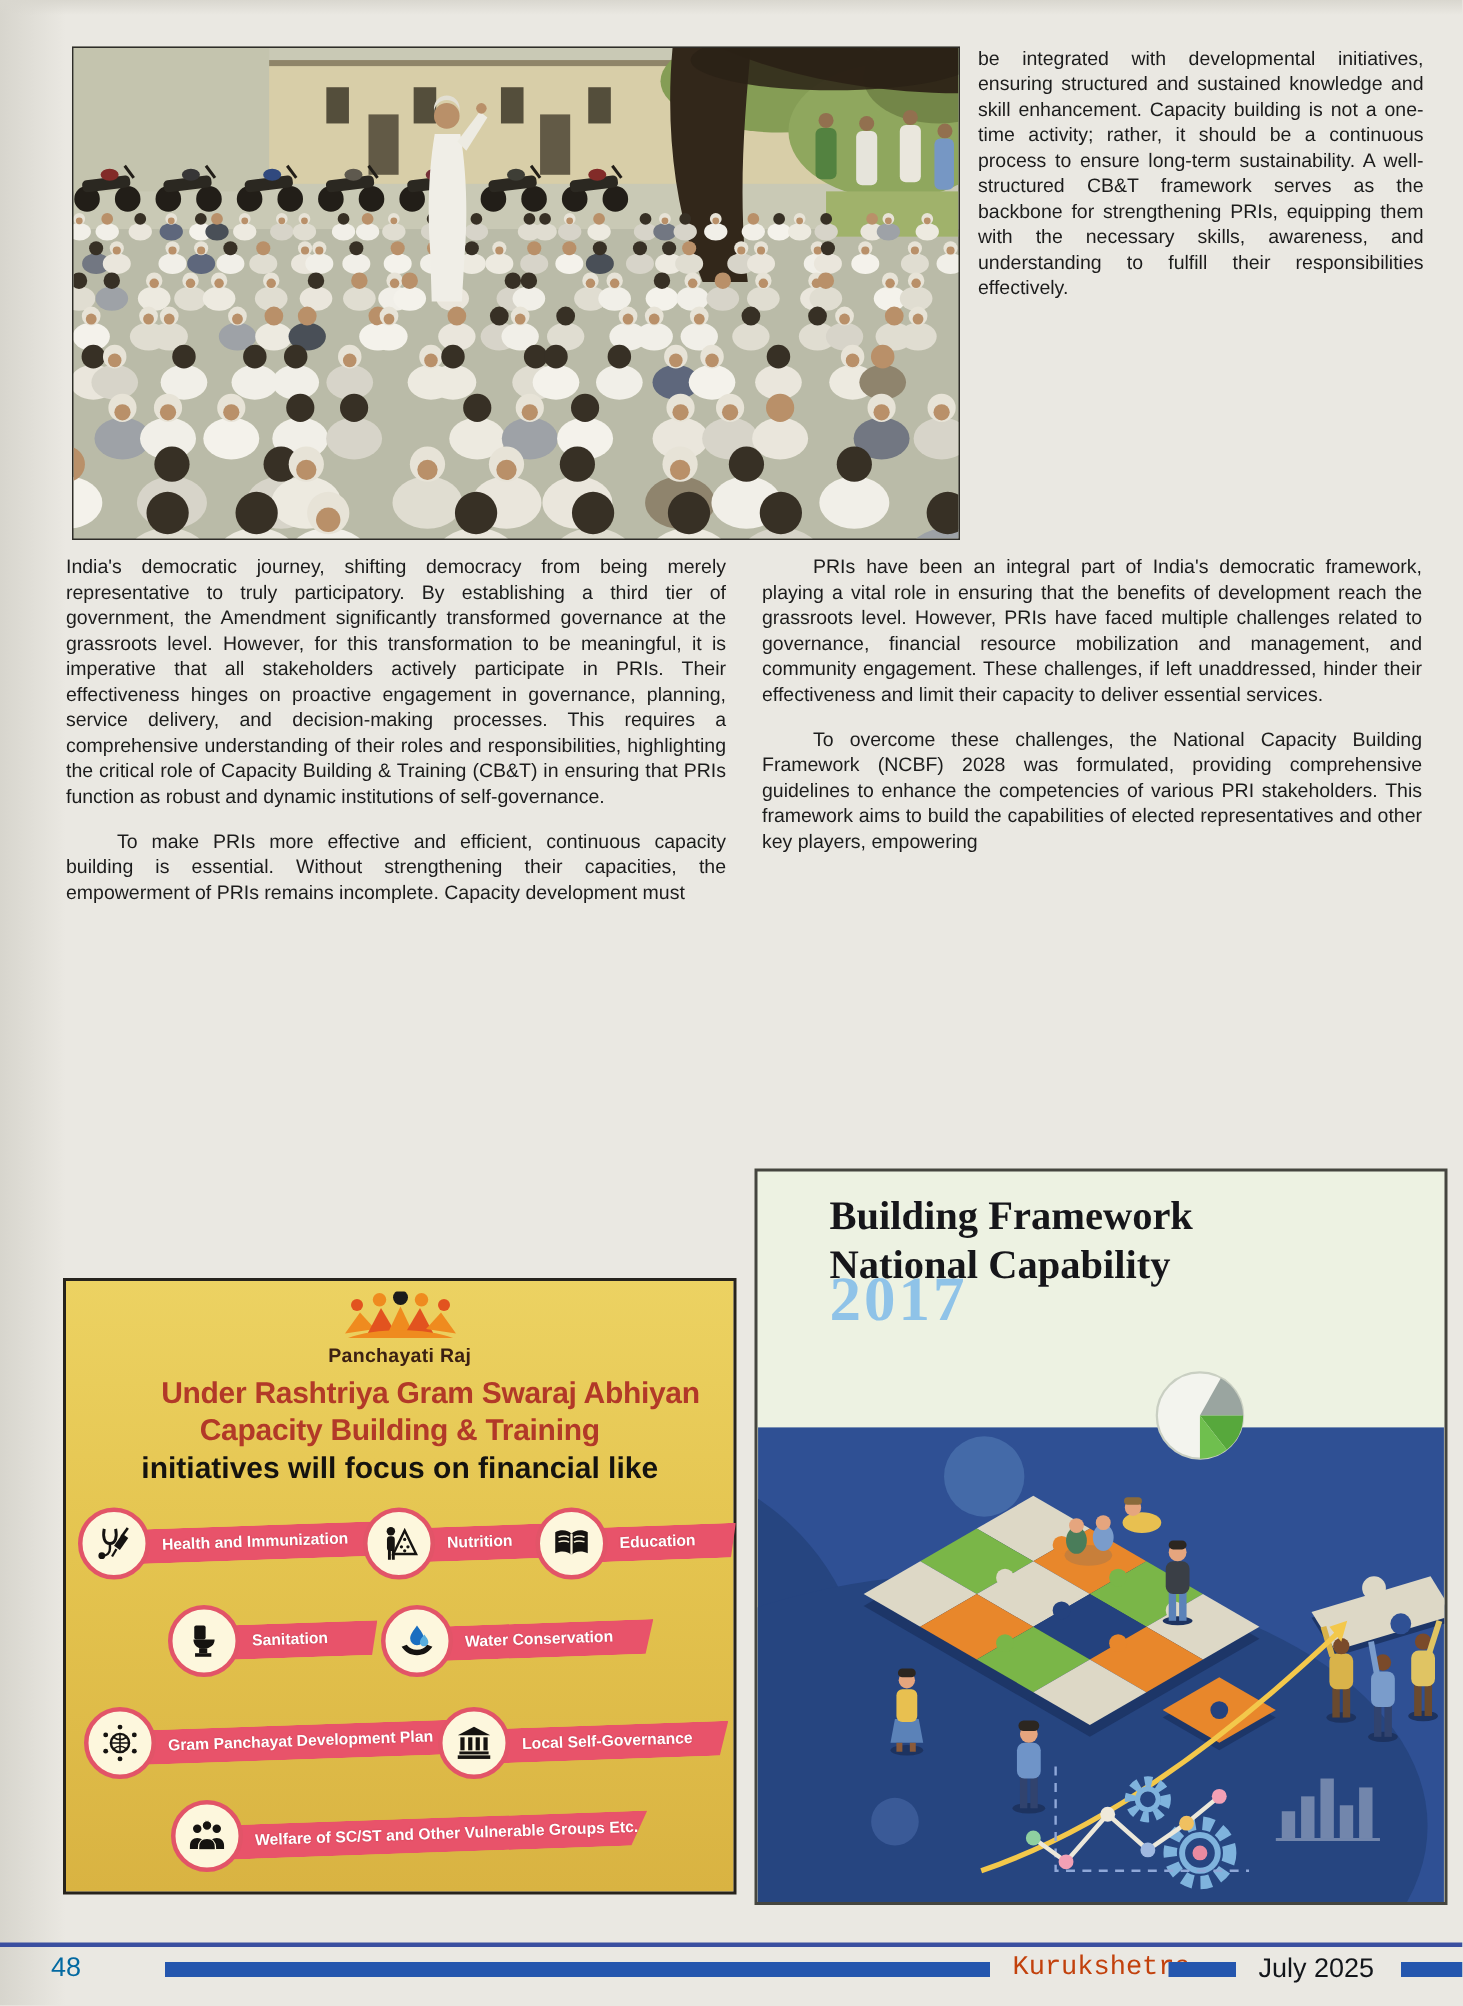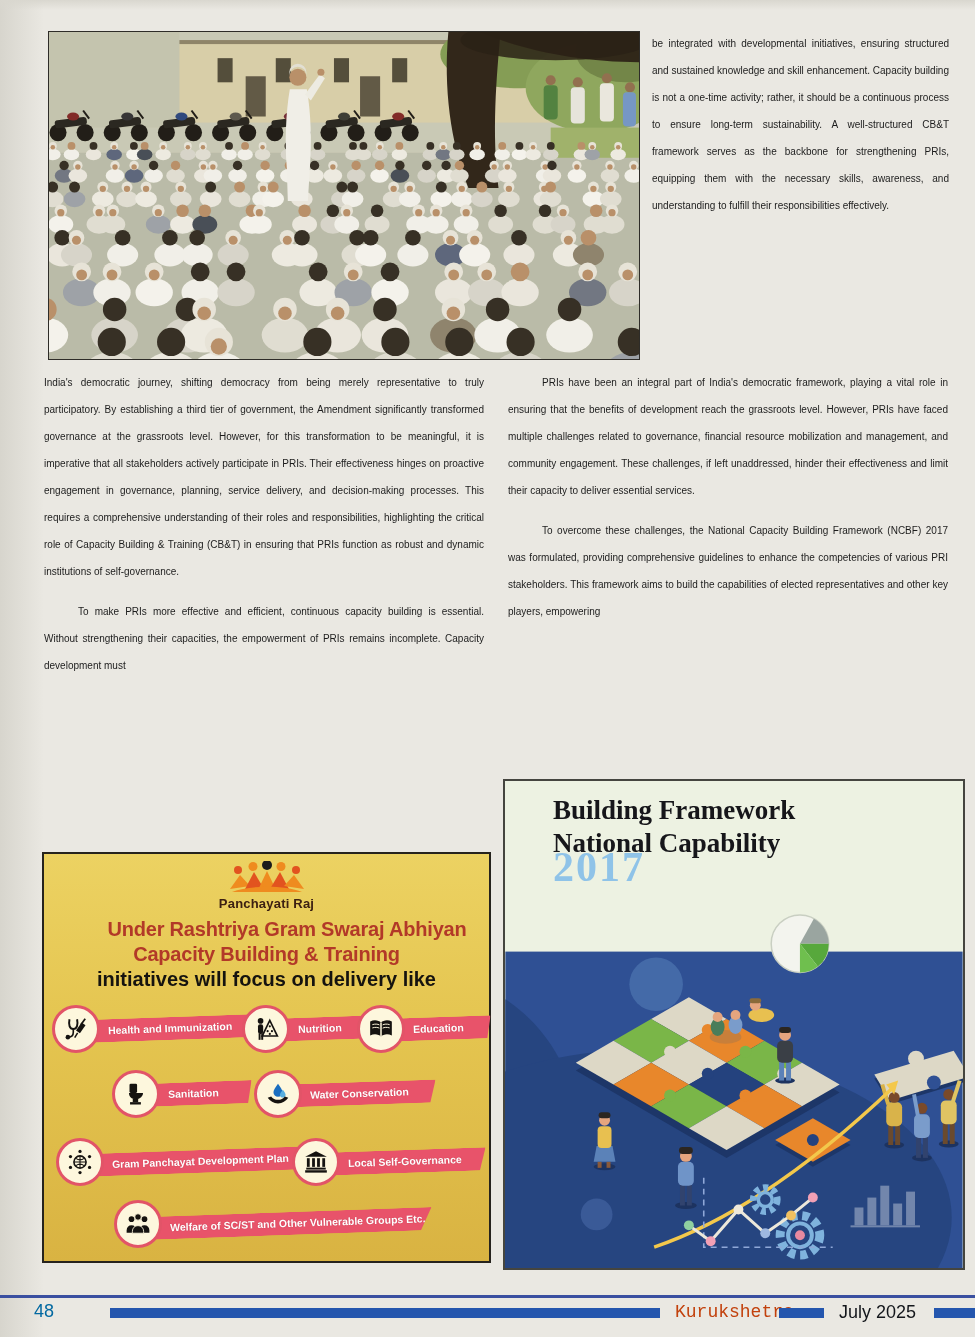--- a/index.html
+++ b/index.html
@@ -13,21 +13,21 @@
     background:linear-gradient(90deg,#d7d5cd,rgba(215,213,205,0));}
   .top-shadow{position:absolute;left:0;top:0;right:0;height:10px;
     background:linear-gradient(180deg,#d9d7cf,rgba(217,215,207,0));}
 
   
   .photo{position:absolute;left:48px;top:31px;width:590px;height:327px;
     border:1px solid #2e2c28;background:#b9bba9;overflow:hidden;}
   .photo svg{display:block;width:100%;height:100%;}
 
   
-  .bodytext{font-size:10px;line-height:27px;text-align:justify;color:#1c1c1c;}
+  .bodytext{font-size:13px;line-height:17px;text-align:justify;color:#1c1c1c;}
   .bodytext p{margin:0;}
   .col-right-top{position:absolute;left:652px;top:30px;width:297px;}
   .col-left{position:absolute;left:44px;top:369px;width:440px;}
   .col-right{position:absolute;left:508px;top:369px;width:440px;}
   .indent{text-indent:34px;}
   .gap{margin-top:13px !important;}
 
   
   .infog{position:absolute;left:42px;top:852px;width:449px;height:411px;
     border:2px solid #26231d;box-sizing:border-box;
@@ -536,21 +536,21 @@
   <p>be integrated with developmental initiatives, ensuring structured and sustained knowledge and skill enhancement. Capacity building is not a one-time activity; rather, it should be a continuous process to ensure long-term sustainability. A well-structured CB&amp;T framework serves as the backbone for strengthening PRIs, equipping them with the necessary skills, awareness, and understanding to fulfill their responsibilities effectively.</p>
 </div>
 
 <div class="col-left bodytext">
   <p>India's democratic journey, shifting democracy from being merely representative to truly participatory. By establishing a third tier of government, the Amendment significantly transformed governance at the grassroots level. However, for this transformation to be meaningful, it is imperative that all stakeholders actively participate in PRIs. Their effectiveness hinges on proactive engagement in governance, planning, service delivery, and decision-making processes. This requires a comprehensive understanding of their roles and responsibilities, highlighting the critical role of Capacity Building &amp; Training (CB&amp;T) in ensuring that PRIs function as robust and dynamic institutions of self-governance.</p>
   <p class="indent gap">To make PRIs more effective and efficient, continuous capacity building is essential. Without strengthening their capacities, the empowerment of PRIs remains incomplete. Capacity development must</p>
 </div>
 
 <div class="col-right bodytext">
   <p class="indent">PRIs have been an integral part of India's democratic framework, playing a vital role in ensuring that the benefits of development reach the grassroots level. However, PRIs have faced multiple challenges related to governance, financial resource mobilization and management, and community engagement. These challenges, if left unaddressed, hinder their effectiveness and limit their capacity to deliver essential services.</p>
-  <p class="indent gap">To overcome these challenges, the National Capacity Building Framework (NCBF) 2017 was formulated, providing comprehensive guidelines to enhance the competencies of various PRI stakeholders. This framework aims to build the capabilities of elected representatives and other key players, empowering</p>
+  <p class="indent gap">To overcome these challenges, the National Capacity Building Framework (NCBF) 2028 was formulated, providing comprehensive guidelines to enhance the competencies of various PRI stakeholders. This framework aims to build the capabilities of elected representatives and other key players, empowering</p>
 </div>
 
 <div class="infog">
   <div class="pr-logo">
     <svg width="86" height="34" viewBox="0 0 86 34">
       <circle cx="14" cy="9" r="4" fill="#e2531f"></circle>
       <circle cx="29" cy="5.5" r="4.5" fill="#ef8b1f"></circle>
       <circle cx="43" cy="4" r="5" fill="#1b1b1b"></circle>
       <circle cx="57" cy="5.5" r="4.5" fill="#ef8b1f"></circle>
       <circle cx="72" cy="9" r="4" fill="#e2531f"></circle>
@@ -558,21 +558,21 @@
       <path d="M20 30 L30 11 L40 28 Z" fill="#e2531f"></path>
       <path d="M33 31 L43 10 L53 31 Z" fill="#ef8b1f"></path>
       <path d="M46 28 L56 11 L66 30 Z" fill="#e2531f"></path>
       <path d="M60 25 L70 14 L80 28 Z" fill="#ef8b1f"></path>
       <path d="M8 31 C25 24 61 24 78 31 Z" fill="#ef8b1f"></path>
     </svg>
     <div class="pr-logo-label">Panchayati Raj</div>
   </div>
   <div class="ig-title1">Under Rashtriya Gram Swaraj Abhiyan</div>
   <div class="ig-title2">Capacity Building &amp; Training</div>
-  <div class="ig-sub">initiatives will focus on delivery like</div>
+  <div class="ig-sub">initiatives will focus on financial like</div>
 
   <div class="info-item it1">
     <div class="ribbon">Health and Immunization</div>
     <div class="icircle">
       <svg width="26" height="26" viewBox="0 0 24 24">
         <path d="M6 3c-1 5 0 9 3.5 9s4.5-4 3.5-9" fill="none" stroke="#151310" stroke-width="1.8"></path>
         <path d="M9.5 12v3c0 3-2 4.5-4.5 4.5" fill="none" stroke="#151310" stroke-width="1.5"></path>
         <circle cx="4.5" cy="19.5" r="2.1" fill="#151310"></circle>
         <rect x="14.2" y="6.5" width="4.4" height="9" transform="rotate(35 16.4 11)" fill="#151310"></rect>
         <line x1="20.5" y1="2.5" x2="16.5" y2="8" stroke="#151310" stroke-width="1.6"></line>

